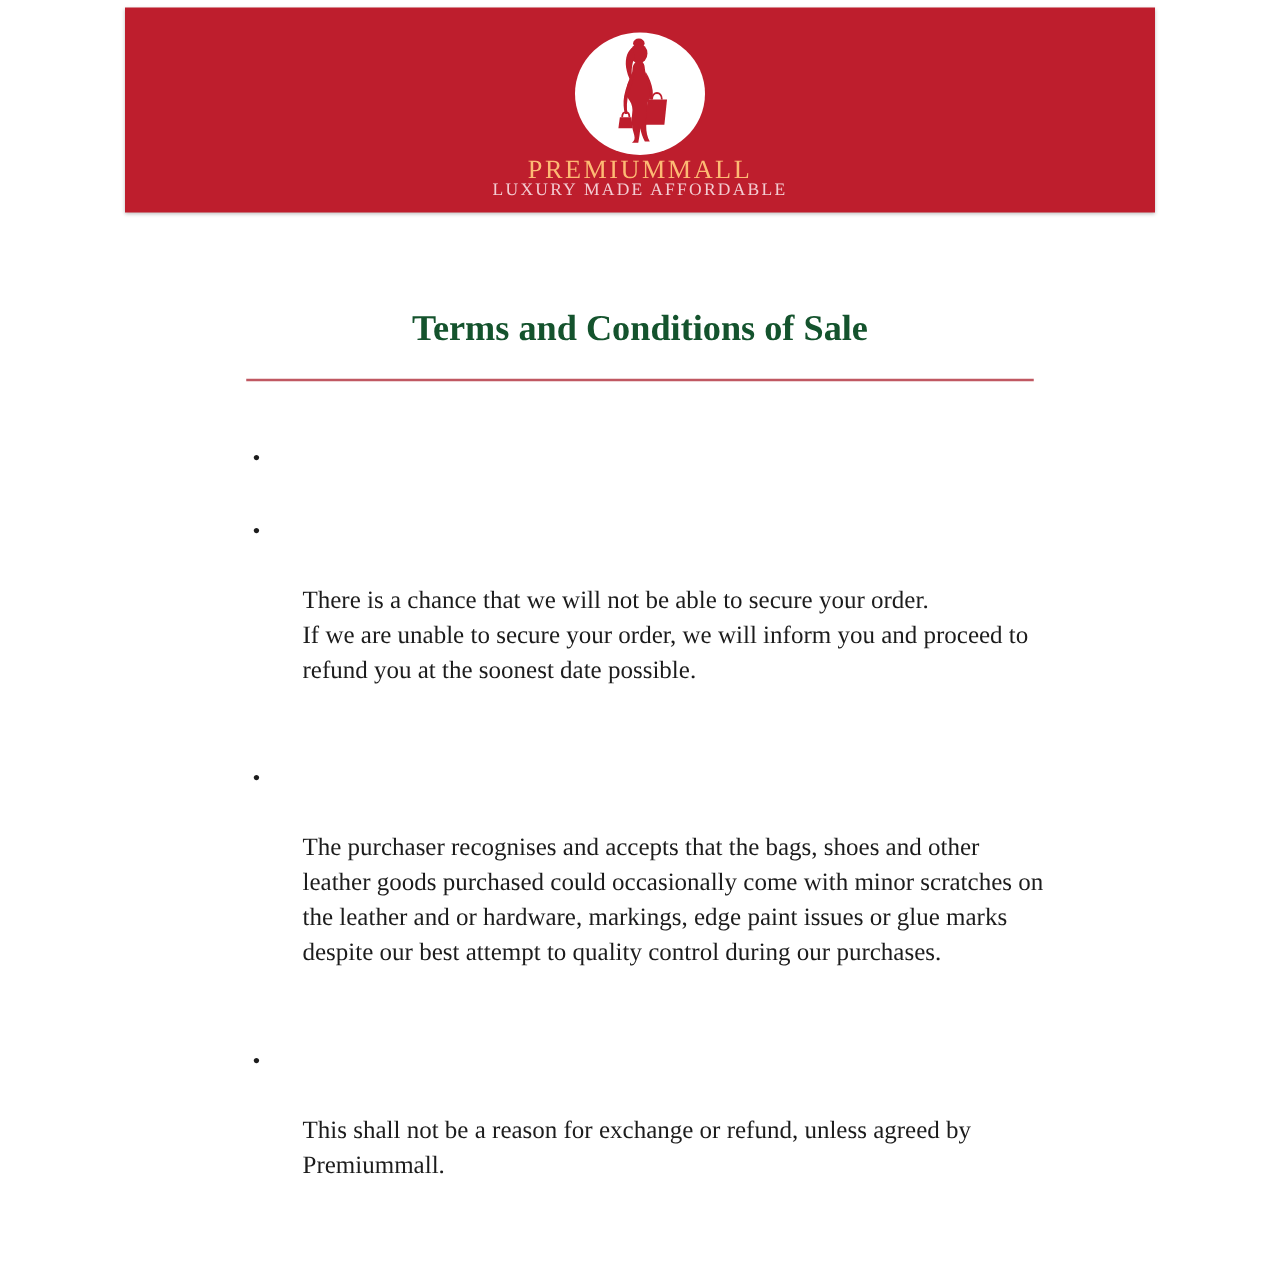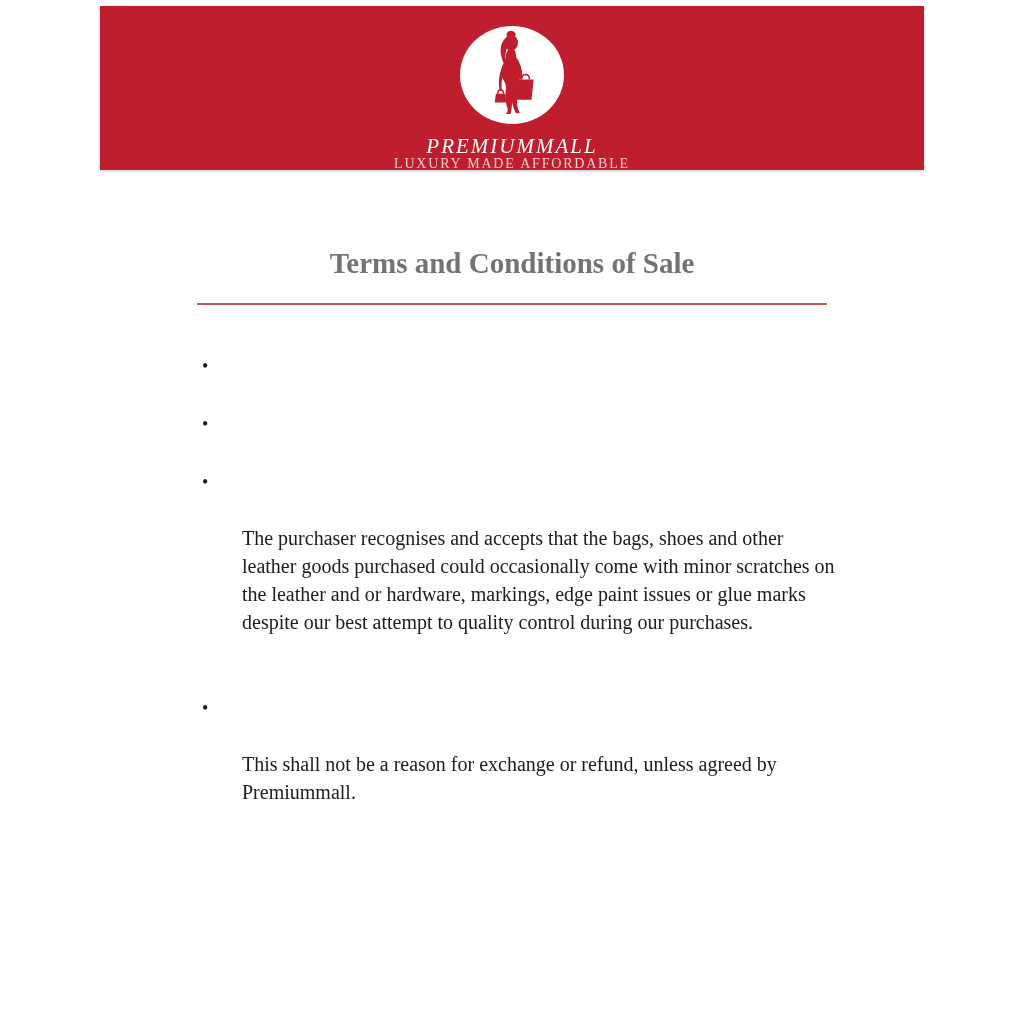--- a/index.html
+++ b/index.html
@@ -34,44 +34,43 @@
     height: 98px;
     background: #ffffff;
     border-radius: 50%;
     display: flex;
     align-items: center;
     justify-content: center;
     overflow: hidden;
   }
   .logo-circle svg { width: 92px; height: 92px; display: block; }
   .brand-name {
-    margin-top: 11px;
-    color: #ffffff;
+    margin-top: 0;
+    color: #fdba74;
     font-size: 21px;
     letter-spacing: 2px;
     line-height: 22px;
     font-weight: normal;
-    font-style: italic;
   }
   .brand-tagline {
     margin-top: 1px;
     color: #f3ccd1;
     font-size: 14px;
     letter-spacing: 1.8px;
     line-height: 11px;
   }
 
   
   .doc-title {
     margin-top: 75px;
     text-align: center;
     font-size: 29px;
     line-height: 36px;
     font-weight: bold;
-    color: #737373;
+    color: #14532d;
   }
   .title-rule {
     width: 630px;
     margin: 22px auto 0 auto;
     border: none;
     border-top: 2px solid #c05862;
     height: 0;
   }
   .terms-list {
     margin: 47px 0 0 202px;
@@ -159,20 +158,26 @@
   <hr class="title-rule">
 
   <div class="terms-list">
 
     <div class="bullet-item">
       <span class="bullet-dot">•</span>
     </div>
 
     <div class="bullet-item">
       <span class="bullet-dot">•</span>
+      <div class="bullet-text">
+        
+        <div class="bullet-body">There is a chance that we will not be able to secure your order.
+If we are unable to secure your order, we will inform you and proceed to
+refund you at the soonest date possible.</div>
+      </div>
     </div>
 
     <div class="bullet-item">
       <span class="bullet-dot">•</span>
       <div class="bullet-text">
         
         <div class="bullet-body">The purchaser recognises and accepts that the bags, shoes and other
 leather goods purchased could occasionally come with minor scratches on
 the leather and or hardware, markings, edge paint issues or glue marks
 despite our best attempt to quality control during our purchases.</div>

